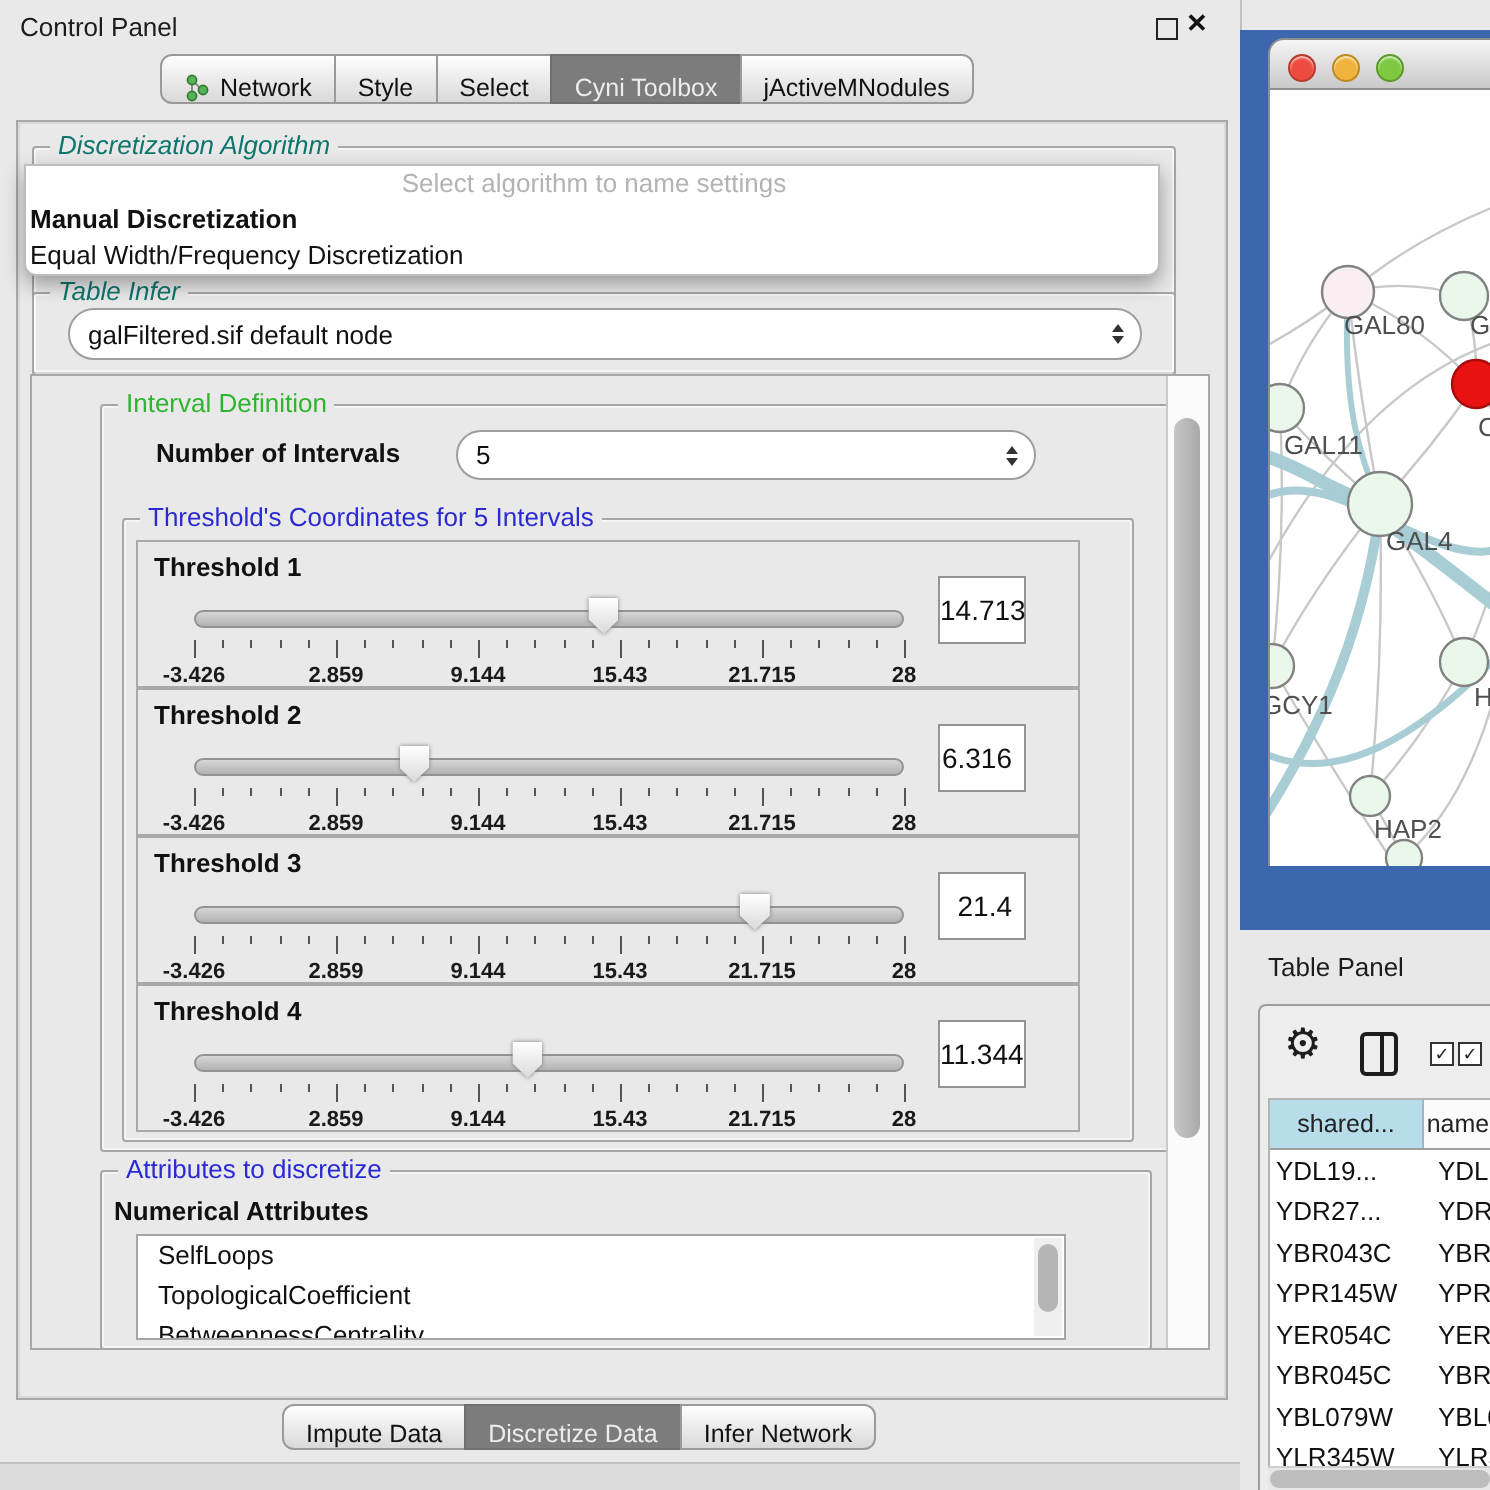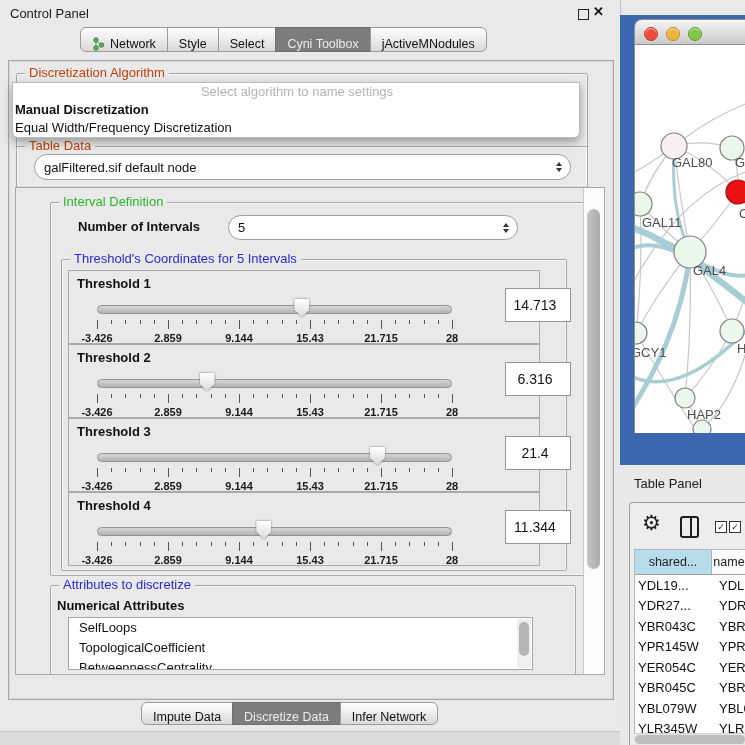--- a/index.html
+++ b/index.html
@@ -19,21 +19,21 @@
   .tab{display:flex;align-items:flex-end;gap:5px;padding:0 11px;font-size:12.5px;color:#111;
        background:linear-gradient(#fefefe,#d9d9d9);border:1px solid #9a9a9a;margin-left:-1px;white-space:nowrap;}
   .tab:first-child{border-radius:6px 0 0 6px;margin-left:0;}
   .tab:last-child{border-radius:0 6px 6px 0;}
   .tab.selected{background:#7c7c7c;color:#ececec;border-color:#6f6f6f;}
 
   #content-panel{left:8px;top:60px;width:604px;height:638px;border:1px solid #a8a8a8;background:#e9e9e9;box-shadow:inset 0 0 0 1px #d8d8d8;}
 
   .group{border:1px solid #a6a6a6;border-radius:2px;box-shadow:inset 0 0 0 1px rgba(255,255,255,.55);}
   .gtitle{position:absolute;top:-8px;left:8px;background:#e9e9e9;padding:0 4px;font-size:13px;line-height:14px;white-space:nowrap;}
-  .gtitle.gray{color:#c2410c;}
+  .gtitle.gray{color:#0f766e;font-style:italic;}
   .gtitle.green{color:#2db52d;}
   .gtitle.blue{color:#2a2ad4;}
 
   .combo{background:#fff;border:1px solid #9e9e9e;border-radius:13px;font-size:13px;color:#111;
          display:flex;align-items:center;padding:0 24px 0 9px;box-sizing:border-box;}
   .combo .arrows{position:absolute;right:8px;top:50%;transform:translateY(-50%);display:flex;flex-direction:column;align-items:center;gap:2px;}
   .arr-up{width:0;height:0;border-left:3.5px solid transparent;border-right:3.5px solid transparent;border-bottom:4.5px solid #333;}
   .arr-dn{width:0;height:0;border-left:3.5px solid transparent;border-right:3.5px solid transparent;border-top:4.5px solid #333;}
   .focus-ring{box-shadow:0 0 0 3px #79aede;}
 
@@ -57,22 +57,22 @@
          background:linear-gradient(#d6d6d6,#b3b3b3);}
   .handle{position:absolute;top:1px;width:15px;height:18px;filter:drop-shadow(0 0 1px #777);}
   .handle .shape{width:100%;height:100%;background:linear-gradient(#ffffff,#dadada);
         clip-path:polygon(0 0,100% 0,100% 60%,50% 100%,0 60%);}
   .ticks{position:absolute;left:0;right:0;top:22px;height:10px;}
   .tick{position:absolute;top:0;width:1px;background:#555;}
   .tick.major{height:9px;}
   .tick.minor{height:4px;}
   .tick-labels{position:absolute;left:0;right:0;top:34px;height:12px;}
   .tick-lab{position:absolute;transform:translateX(-50%);font-size:11px;font-weight:bold;color:#1a1a1a;white-space:nowrap;}
-  .thr-value{position:absolute;left:400px;top:17px;width:66px;height:34px;background:#fff;border:1px solid #949494;
-             box-sizing:border-box;font-size:14px;color:#111;text-align:center;line-height:32px;padding-right:6px;margin-left:36px;}
+  .thr-value{position:absolute;left:400px;top:17px;width:44px;height:34px;background:#fff;border:1px solid #949494;
+             box-sizing:border-box;font-size:14px;color:#111;text-align:right;line-height:32px;padding-right:6px;}
 
   
   #attr-list{left:17px;top:31px;width:463px;height:51px;background:#fff;border:1px solid #a5a5a5;overflow:hidden;}
   .attr-item{font-size:13px;color:#111;line-height:20px;padding-left:10px;white-space:nowrap;}
   #attr-vscroll{right:1px;top:1px;width:14px;height:49px;background:#efefef;}
   #attr-thumb{left:2px;top:3px;width:10px;height:34px;border-radius:5px;background:#b5b5b5;}
 
   .push-button{background:linear-gradient(#ffffff,#dcdcdc);border:1px solid #989898;border-radius:5px;
                font-size:13.5px;color:#111;display:flex;align-items:center;justify-content:center;}
   #apply-btn{left:247px;top:672px;width:61px;height:22px;}
@@ -154,21 +154,21 @@
         <div class="gtitle gray">Discretization Algorithm</div>
         <div class="combo abs focus-ring" style="left:17px;top:33px;width:537px;height:28px;">
           <div class="arrows">
               <div class="arr-up"></div>
               <div class="arr-dn"></div>
             </div>
         </div>
       </div>
 
       <div class="group abs" style="left:7px;top:85px;width:570px;height:40px;">
-        <div class="gtitle gray">Table Data</div>
+        <div class="gtitle gray">Table Infer</div>
         <div class="combo abs" style="left:17px;top:7px;width:537px;height:26px;">
           <span>galFiltered.sif default node</span>
           <div class="arrows">
               <div class="arr-up"></div>
               <div class="arr-dn"></div>
             </div>
         </div>
       </div>
 
       <div id="scroll-area" class="abs">

